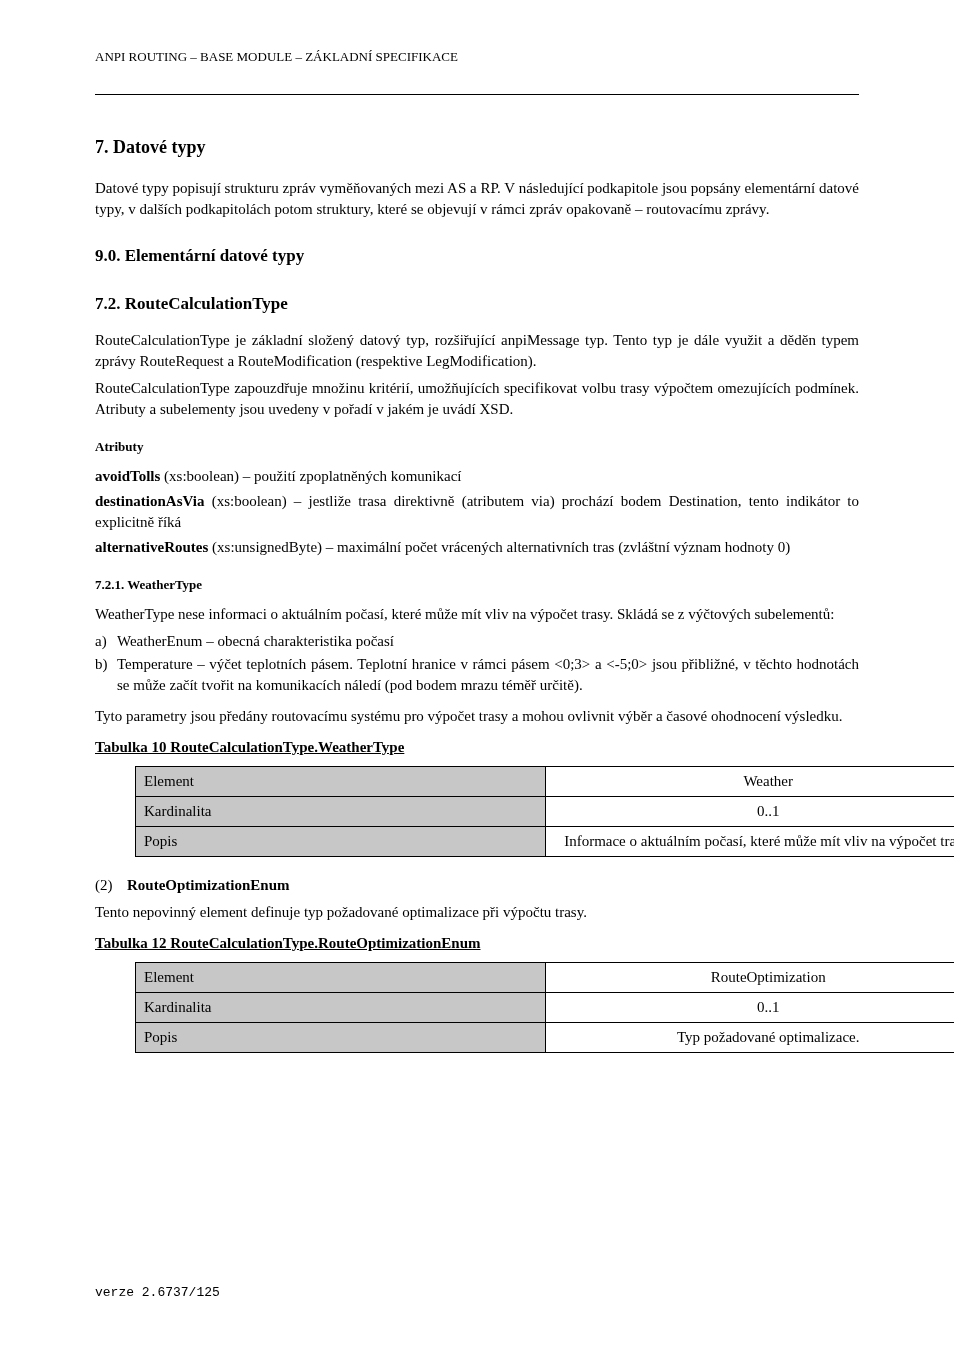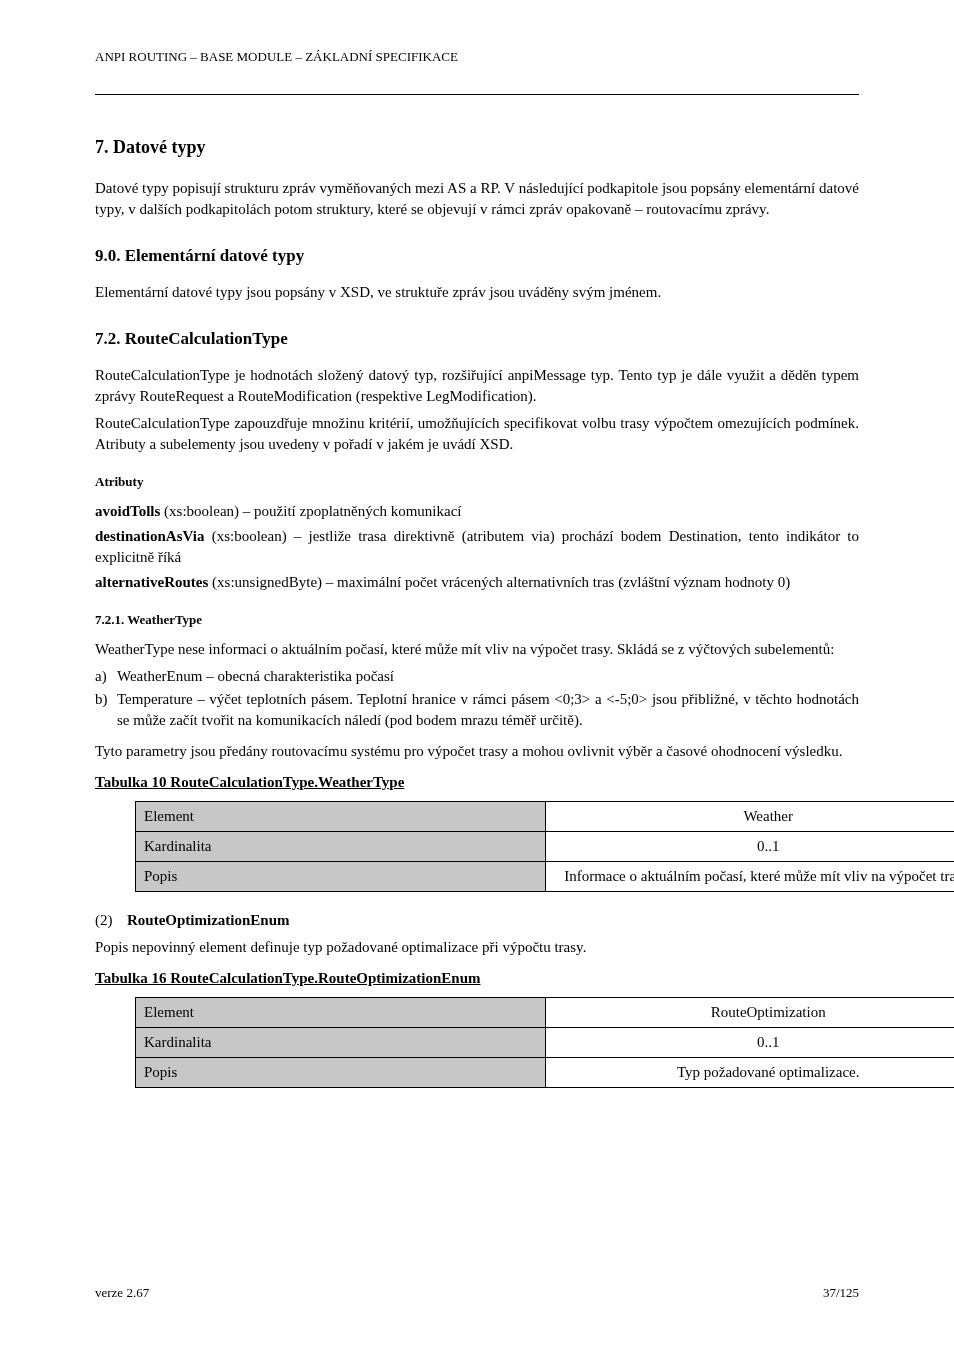--- a/index.html
+++ b/index.html
@@ -92,43 +92,43 @@
     margin-top: 10px;
     font-weight: bold;
     text-decoration: underline;
   }
   .footer {
     position: absolute;
     bottom: 48px;
     left: 95px;
     right: 95px;
     display: flex;
-    justify-content: space-between;
+    justify-content: flex-start;
     font-size: 13px;
+    font-family: Liberation Mono, monospace;
   }
 </style>
 </head>
 <body>
 
 <div class="page">
   <div class="header-title">ANPI ROUTING – BASE MODULE – ZÁKLADNÍ SPECIFIKACE</div>
   <div class="header-line"></div>
 
   <h1 class="section">
     <span>7.</span>
     <span>Datové typy</span>
   </h1>
 
   <p class="justify">Datové typy popisují strukturu zpráv vyměňovaných mezi AS a RP. V následující podkapitole jsou popsány elementární datové typy, v dalších podkapitolách potom struktury, které se objevují v rámci zpráv opakovaně – routovacímu zprávy.</p>
 
   <h2 class="subsection">9.0. Elementární datové typy</h2>
-  <p class="justify">Elementární datové typy jsou popsány v XSD, ve struktuře zpráv jsou uváděny svým jménem.</p>
 
   <h2 class="subsection">7.2. RouteCalculationType</h2>
-  <p class="justify">RouteCalculationType je hodnotách složený datový typ, rozšiřující anpiMessage typ. Tento typ je dále využit a děděn typem zprávy RouteRequest a RouteModification (respektive LegModification).</p>
+  <p class="justify">RouteCalculationType je základní složený datový typ, rozšiřující anpiMessage typ. Tento typ je dále využit a děděn typem zprávy RouteRequest a RouteModification (respektive LegModification).</p>
   <p class="justify">RouteCalculationType zapouzdřuje množinu kritérií, umožňujících specifikovat volbu trasy výpočtem omezujících podmínek. Atributy a subelementy jsou uvedeny v pořadí v jakém je uvádí XSD.</p>
 
   <h3 class="subsub">Atributy</h3>
 
   <p class="attr-line">
     <span class="bold">avoidTolls</span>
     (<span>xs:boolean</span>)
     – <span>použití zpoplatněných komunikací</span>
   </p>
   <p class="attr-line justify">
@@ -171,23 +171,23 @@
       <td class="k">Popis</td>
       <td class="v">Informace o aktuálním počasí, které může mít vliv na výpočet trasy.</td>
     </tr>
   </tbody>
     </table>
 
   <div class="paren-row">
     <div class="paren-label">(2)</div>
     <div class="paren-text">RouteOptimizationEnum</div>
   </div>
-  <p class="justify" style="margin-left:0;">Popis nepovinný element definuje typ požadované optimalizace při výpočtu trasy.</p>
-
-  <p class="table-caption">Tabulka 16 RouteCalculationType.RouteOptimizationEnum</p>
+  <p class="justify" style="margin-left:0;">Tento nepovinný element definuje typ požadované optimalizace při výpočtu trasy.</p>
+
+  <p class="table-caption">Tabulka 12 RouteCalculationType.RouteOptimizationEnum</p>
   <table class="info">
     <tbody>
         <tr>
       <td class="k">Element</td>
       <td class="v">RouteOptimization</td>
     </tr>
     <tr>
       <td class="k">Kardinalita</td>
       <td class="v">0..1</td>
     </tr>

